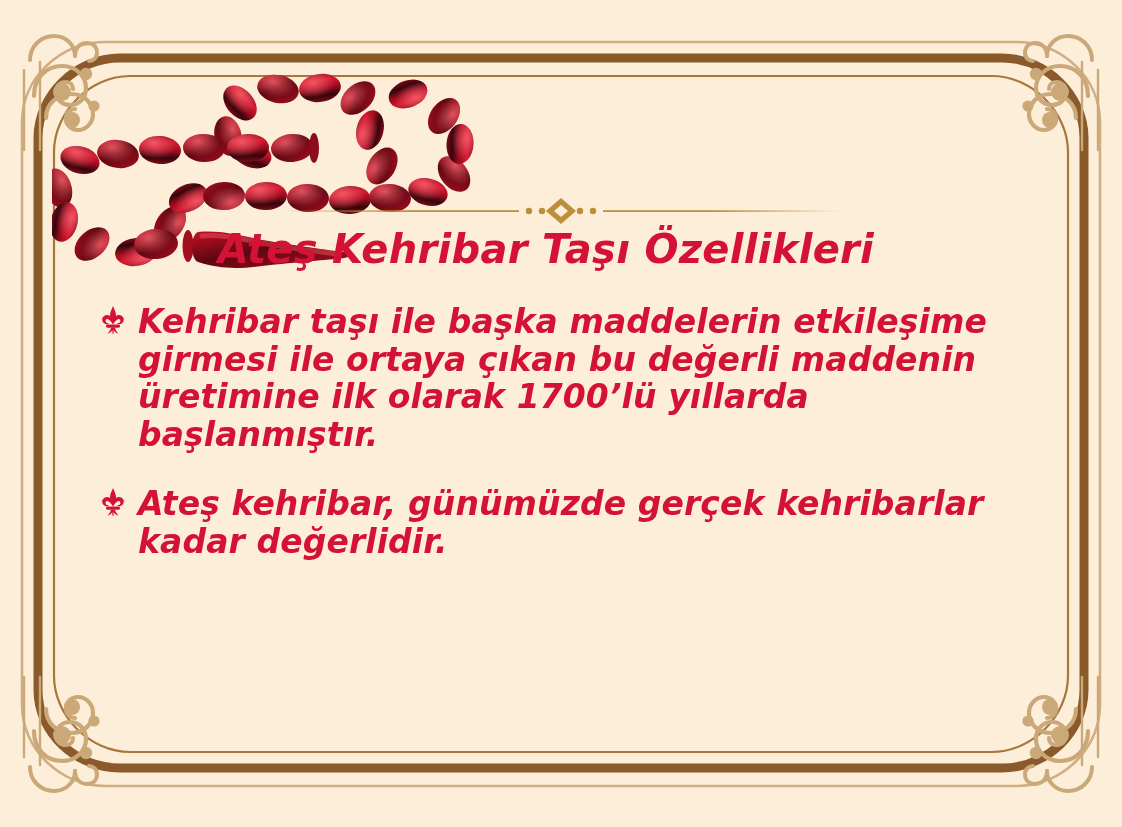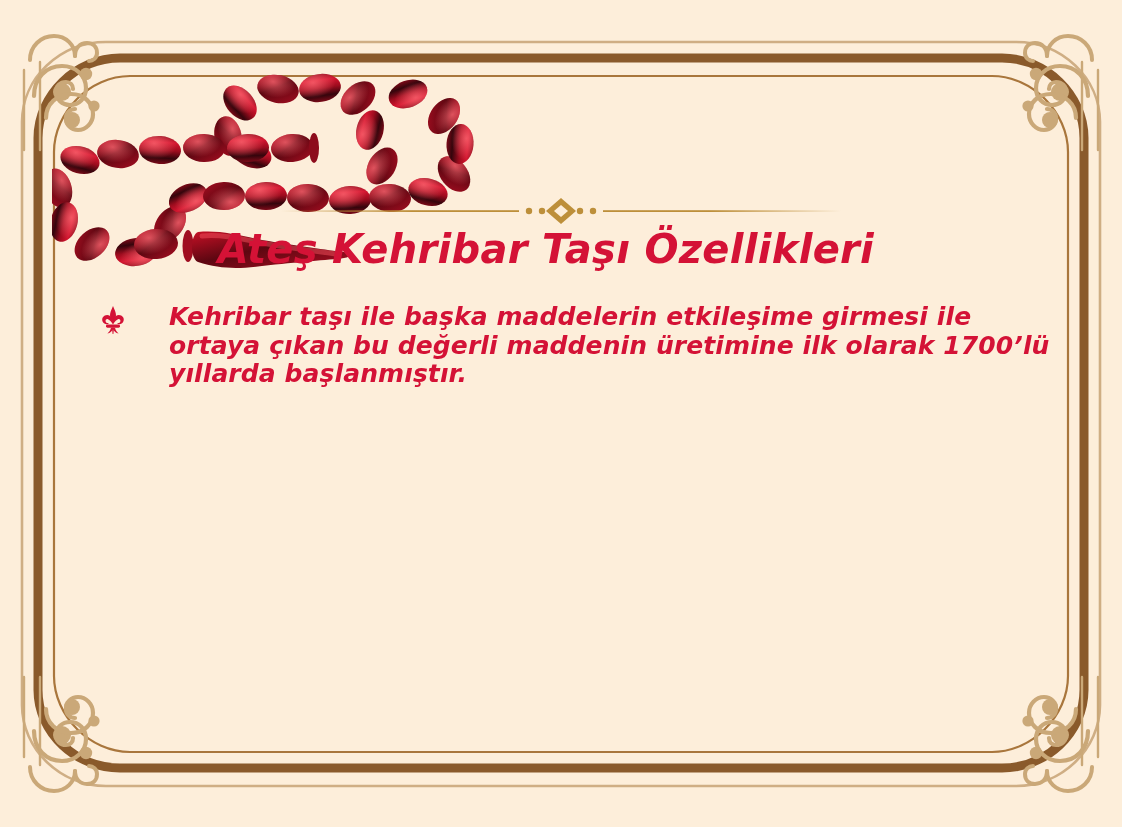--- a/index.html
+++ b/index.html
@@ -49,27 +49,26 @@
     display:flex;align-items:flex-start;
     margin-bottom:24px;
   }
   .bullet-row:last-child{margin-bottom:0;}
   .bullet-mark{
     flex:0 0 auto;width:26px;height:30px;margin-right:12px;margin-top:2px;
   }
   .bullet-mark svg{width:100%;height:100%;display:block;}
   .bullet-text{
     flex:1 1 auto;
-    font-size:25px;
+    font-size:33px;
     font-style:italic;
     font-weight:600;
     color:#d41236;
     line-height:1.14;
     letter-spacing:.1px;
-    margin-left:31px;
   }
   .gap-a{height:8px;}
   .gap-b{height:14px;}
 </style>
 </head>
 <body>
 
 <div class="card">
 
   <svg class="frame-svg" viewBox="0 0 1122 827">
@@ -338,18 +337,37 @@
           <rect x="6" y="19.6" width="14" height="3.1" rx="1.4" fill="#d41236"></rect>
           <path d="M11,22.7 C10.4,25 9.2,26.8 7.4,28.6 C10.2,28 11.8,26.4 13,24
                    C14.2,26.4 15.8,28 18.6,28.6 C16.8,26.8 15.6,25 15,22.7 Z" fill="#d41236"></path>
           <path d="M12,22.7 L14,22.7 L13.4,29 L12.6,29 Z" fill="#d41236"></path>
         </svg>
       </span>
       <span class="bullet-text">Kehribar taşı ile başka maddelerin etkileşime girmesi ile ortaya çıkan bu değerli maddenin üretimine ilk olarak 1700’lü yıllarda başlanmıştır.</span>
     </div>
     <div class="gap-a"></div>
 
+    <div class="bullet-row">
+      <span class="bullet-mark">
+        <svg viewBox="0 0 26 30" aria-hidden="true">
+          <path d="M13,1 C14.6,5.2 16,7.4 16,10.2 C16,12.4 14.8,13.6 13,14.6
+                   C11.2,13.6 10,12.4 10,10.2 C10,7.4 11.4,5.2 13,1 Z" fill="#d41236"></path>
+          <path d="M13,13.6 C10.4,10.2 7.4,9.2 4.8,10.6 C2,12.1 1.4,15.6 3.4,17.8
+                   C5,19.6 7.6,19.6 9,18 C7.2,18.4 5.8,17.6 5.6,16.2
+                   C5.4,14.8 6.6,13.8 8,14.2 C9.6,14.7 11.2,16.6 13,19.4 Z" fill="#d41236"></path>
+          <path d="M13,13.6 C15.6,10.2 18.6,9.2 21.2,10.6 C24,12.1 24.6,15.6 22.6,17.8
+                   C21,19.6 18.4,19.6 17,18 C18.8,18.4 20.2,17.6 20.4,16.2
+                   C20.6,14.8 19.4,13.8 18,14.2 C16.4,14.7 14.8,16.6 13,19.4 Z" fill="#d41236"></path>
+          <rect x="6" y="19.6" width="14" height="3.1" rx="1.4" fill="#d41236"></rect>
+          <path d="M11,22.7 C10.4,25 9.2,26.8 7.4,28.6 C10.2,28 11.8,26.4 13,24
+                   C14.2,26.4 15.8,28 18.6,28.6 C16.8,26.8 15.6,25 15,22.7 Z" fill="#d41236"></path>
+          <path d="M12,22.7 L14,22.7 L13.4,29 L12.6,29 Z" fill="#d41236"></path>
+        </svg>
+      </span>
+      <span class="bullet-text">Ateş kehribar, günümüzde gerçek kehribarlar kadar değerlidir.</span>
+    </div>
     <div class="gap-b"></div>
 
 
   </div>
 
 </div>
 
 </body></html>

